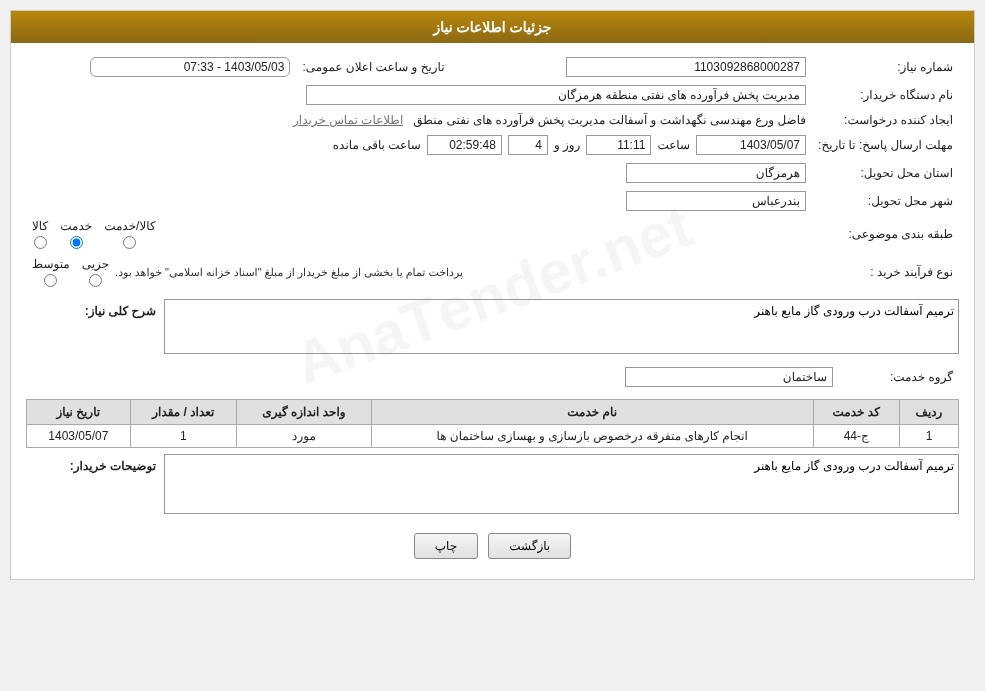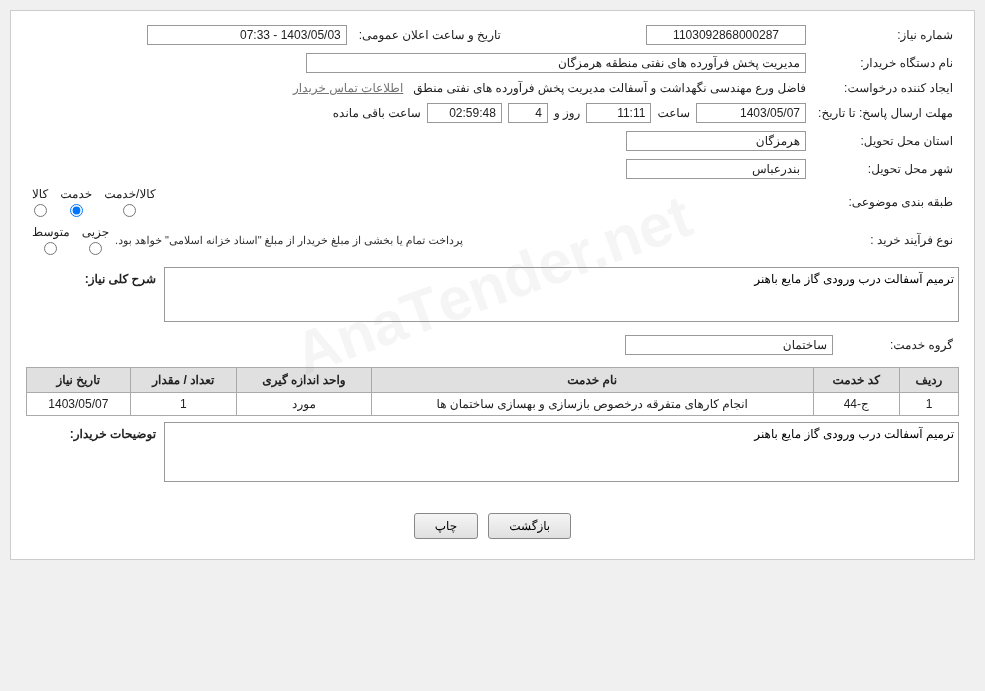--- a/index.html
+++ b/index.html
@@ -50,22 +50,21 @@
       text-align: right;
     }
     .input-box {
       border: 1px solid #999;
       padding: 2px 5px;
       background: #fff;
       min-height: 20px;
       display: inline-block;
     }
     .input-medium {
-      width: 160px;
-      text-align: center;
+      width: 240px;
     }
     .link-blue {
       color: #737373;
       text-decoration: underline;
       cursor: pointer;
     }
     .row-flex {
       display: flex;
       align-items: center;
       gap: 6px;
@@ -135,21 +134,20 @@
       gap: 10px;
     }
     .btn {
       padding: 5px 20px;
       border: 1px solid #888;
       cursor: pointer;
       font-family: Tahoma, Arial, sans-serif;
       font-size: 12px;
       background: linear-gradient(to bottom, #f5f5f5, #e0e0e0);
       border-radius: 3px;
-      margin-top: 12px;
     }
     .watermark-area {
       position: relative;
     }
     .watermark {
       position: absolute;
       top: 50%;
       left: 50%;
       transform: translate(-50%, -50%) rotate(-20deg);
       opacity: 0.08;
@@ -167,34 +165,37 @@
       margin: 6px 0;
     }
   </style>
 </head>
 <body>
 
 <div class="page-wrapper">
   <div class="main-box watermark-area">
     <div class="watermark">AnaТender.net</div>
 
+    <div class="header-bar">
+      <span>جزئیات اطلاعات نیاز</span>
+    </div>
 
     <div class="content-area">
 
       <table class="info-table">
         <tbody>
             <tr>
           <td class="label-cell">شماره نیاز:</td>
           <td class="value-cell">
             <span class="input-box input-medium">1103092868000287</span>
           </td>
           <td style="width:40px;"></td>
           <td class="label-cell">تاریخ و ساعت اعلان عمومی:</td>
           <td class="value-cell">
-            <span class="input-box" style="width:200px;">1403/05/03 - 07:33</span>
+            <span class="input-box" style="width:200px;border-radius:6px;">1403/05/03 - 07:33</span>
           </td>
         </tr>
 
         <tr>
           <td class="label-cell">نام دستگاه خریدار:</td>
           <td colspan="4" class="value-cell">
             <span class="input-box" style="width:500px;">مدیریت پخش فرآورده های نفتی منطقه هرمزگان</span>
           </td>
         </tr>
 

